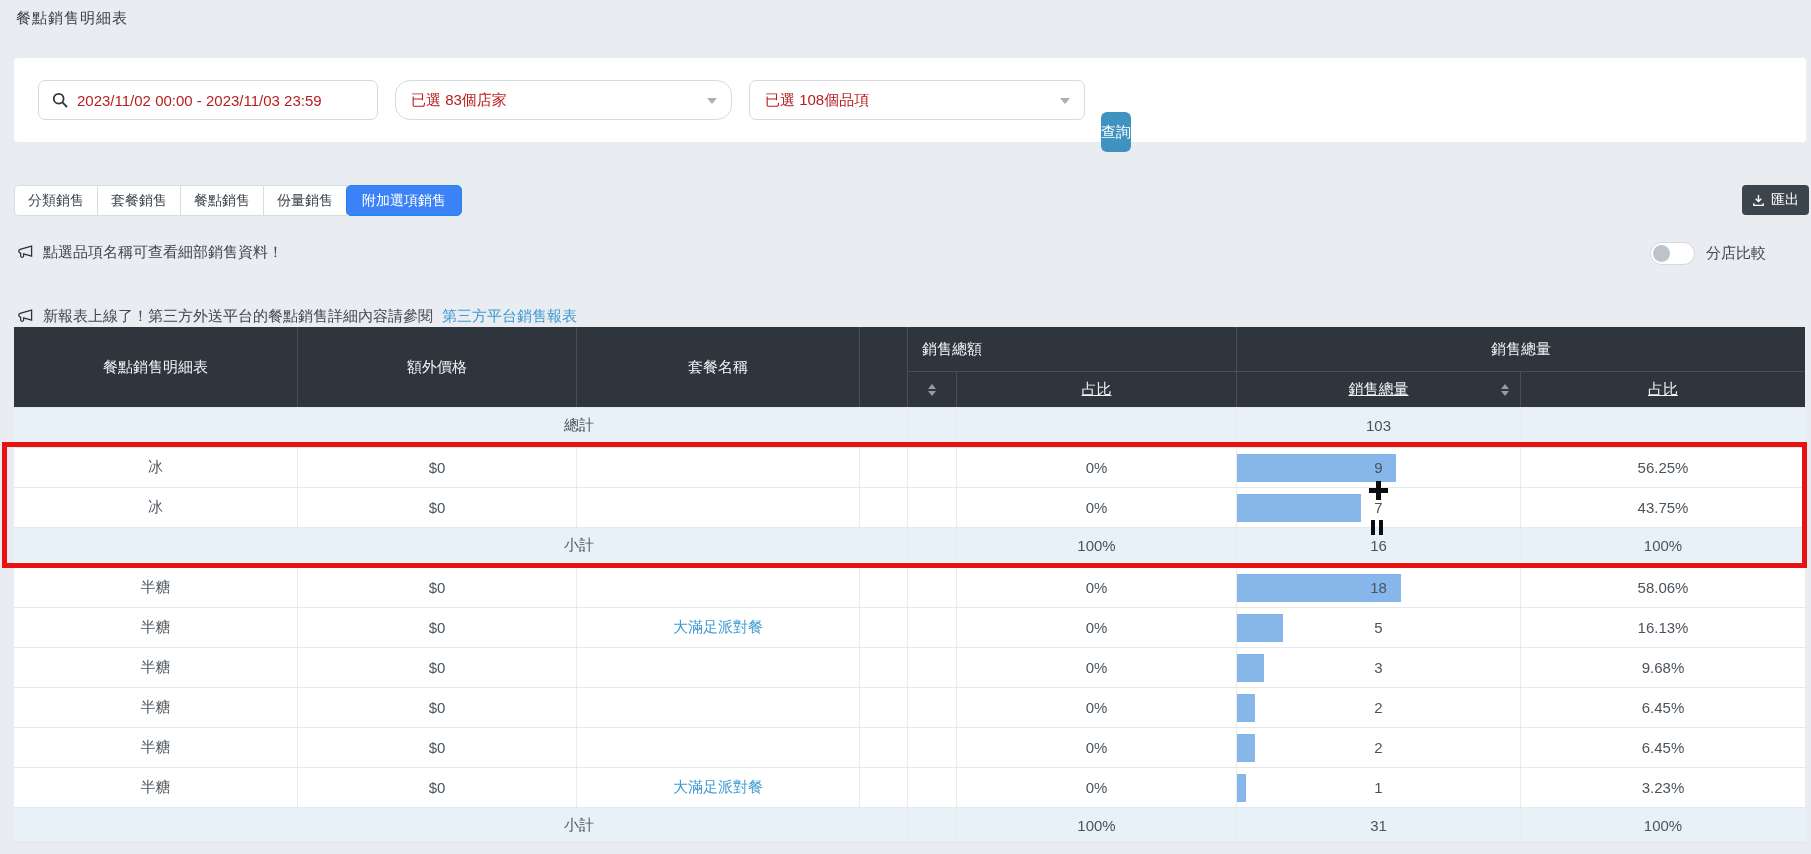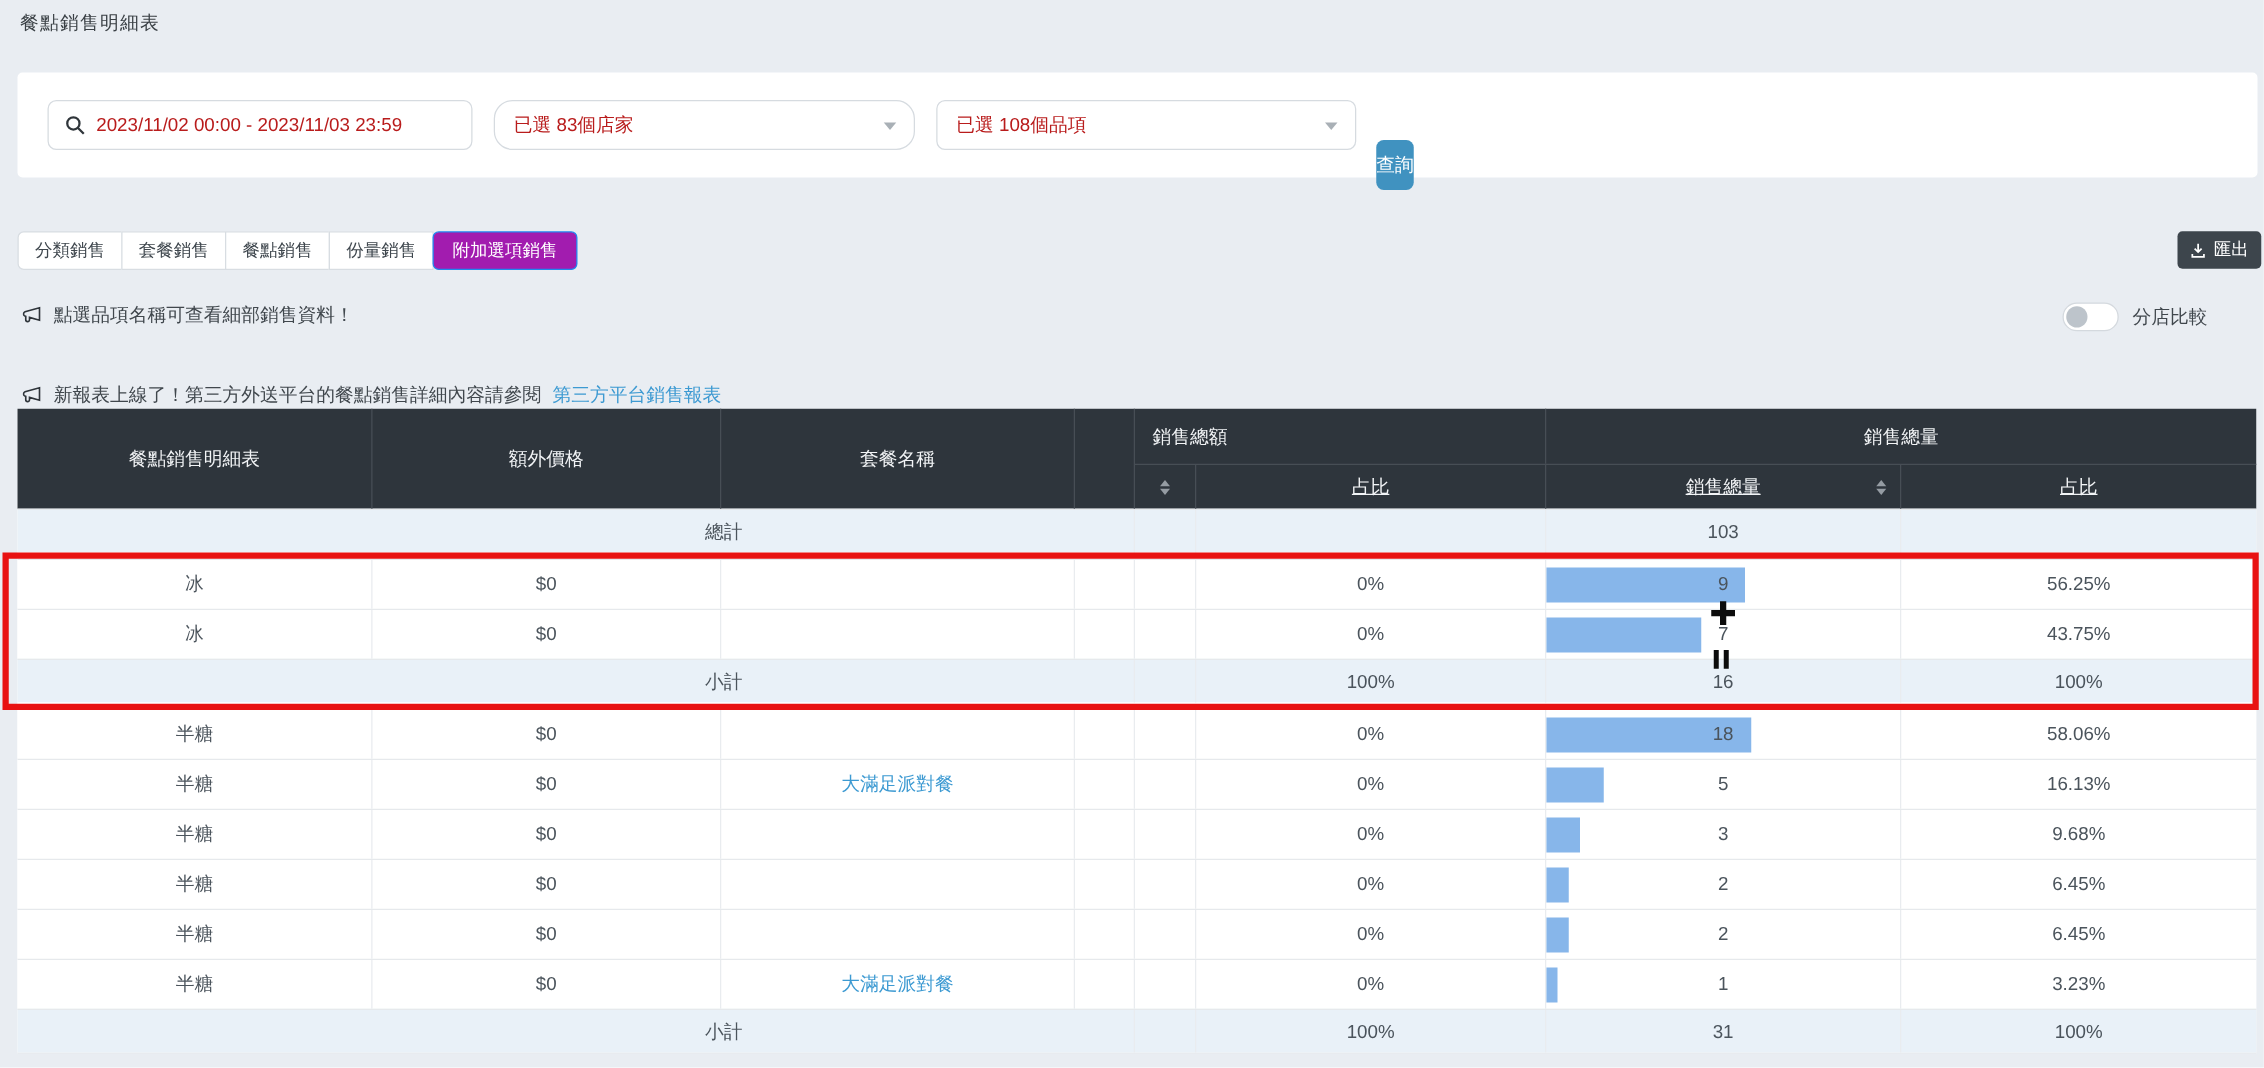--- a/index.html
+++ b/index.html
@@ -18,21 +18,21 @@
   .date-box { left:24px; width:340px; padding-left:13px; gap:9px; }
   .dd1 { left:381px; width:337px; padding-left:15px;border-radius:15px; }
   .dd2 { left:735px; width:336px; padding-left:15px; }
   .caret { position:absolute; right:14px; top:17px; width:0; height:0; border-left:5px solid transparent; border-right:5px solid transparent; border-top:6px solid #a9b0b6; }
   .btn-query { position:absolute; left:1087px; top:22px; width:30px; height:40px; background:#4092c0; border:none; border-radius:6px; color:#fff; font-size:15px; display:flex; align-items:center; justify-content:center; cursor:pointer; font-family:inherit;margin-top:32px; }
 
   
   .tabs { position:absolute; left:14px; top:185px; display:flex; }
   .tab { height:31px; padding:0 13px; background:#fff; border:1px solid #d8dde2; margin-left:-1px; display:flex; align-items:center; font-size:14px; color:#3e464d; cursor:pointer; white-space:nowrap; }
   .tab:first-child { border-radius:5px 0 0 5px; margin-left:0; }
-  .tab.active { background:#a21caf; border-color:#2087ef; color:#fff; border-radius:5px; padding:0 15px; }
+  .tab.active { background:#3b82f6; border-color:#2087ef; color:#fff; border-radius:5px; padding:0 15px; }
   .btn-export { position:absolute; left:1742px; top:185px; height:30px; padding:0 10px; background:#3d454c; border:none; border-radius:4px; color:#fff; font-size:14px; display:flex; align-items:center; gap:6px; cursor:pointer; font-family:inherit; }
 
   
   .notice { position:absolute; left:17px; display:flex; align-items:center; gap:9px; font-size:15px; color:#40474d; }
   .notice.n1 { top:243px; }
   .notice.n2 { top:278px;margin-top:29px; }
   .notice a { color:#3d9ad2; text-decoration:none; cursor:pointer; }
 
   
   .branch { position:absolute; left:1650px; top:242px; display:flex; align-items:center; gap:11px; font-size:15px; color:#40474d; }

